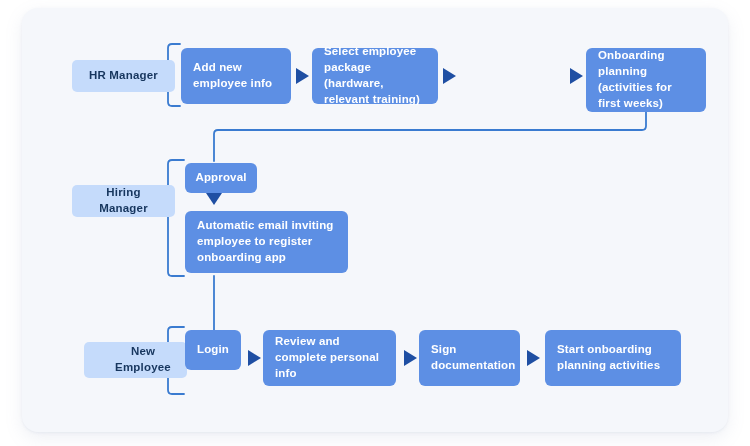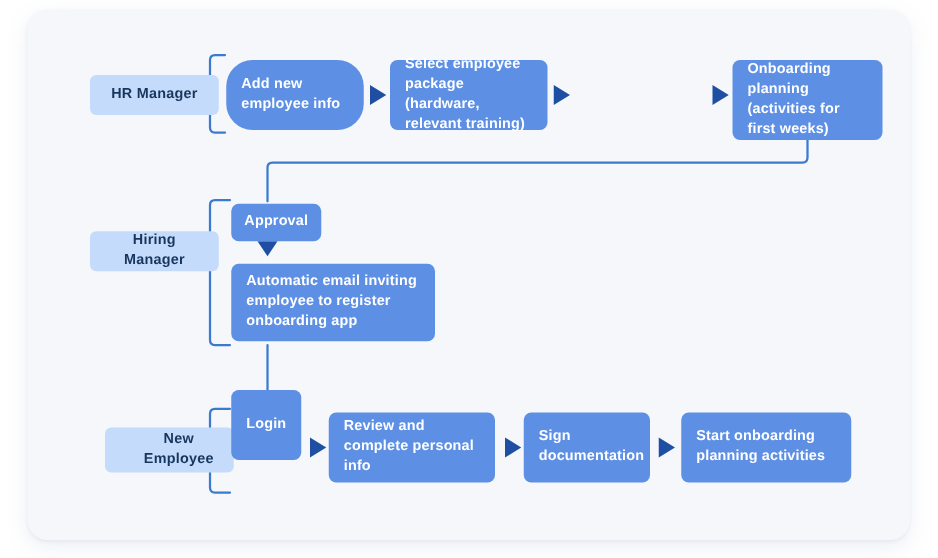--- a/index.html
+++ b/index.html
@@ -95,42 +95,42 @@
   </div>
 
   <div class="node lane-label" style="left:40px; top:185px; width:103px; height:32px;">
     <span>Hiring Manager</span>
   </div>
 
   <div class="node lane-label" style="left:52px; top:342px; width:103px; height:36px;padding-left:27px;">
     <span>New Employee</span>
   </div>
 
-  <div class="node proc" style="left:181px; top:48px; width:110px; height:56px;border-radius:21px;">
+  <div class="node proc" style="left:181px; top:48px; width:110px; height:56px;">
     <span>Add new employee info</span>
   </div>
 
   <div class="node proc" style="left:312px; top:48px; width:126px; height:56px;">
     <span>Select employee package (hardware, relevant training)</span>
   </div>
 
 
   <div class="node proc" style="left:586px; top:48px; width:120px; height:64px;">
     <span>Onboarding planning (activities for first weeks)</span>
   </div>
 
   <div class="node proc" style="left:185px; top:163px; width:72px; height:30px; justify-content:center;">
     <span>Approval</span>
   </div>
 
   <div class="node proc" style="left:185px; top:211px; width:163px; height:62px;">
     <span>Automatic email inviting employee to register onboarding app</span>
   </div>
 
-  <div class="node proc" style="left:185px; top:312px; width:56px; height:56px; ">
+  <div class="node proc" style="left:185px; top:330px; width:56px; height:40px; ">
     <span>Login</span>
   </div>
 
   <div class="node proc" style="left:263px; top:330px; width:133px; height:56px;">
     <span>Review and complete personal info</span>
   </div>
 
   <div class="node proc" style="left:419px; top:330px; width:101px; height:56px;">
     <span>Sign documentation</span>
   </div>

